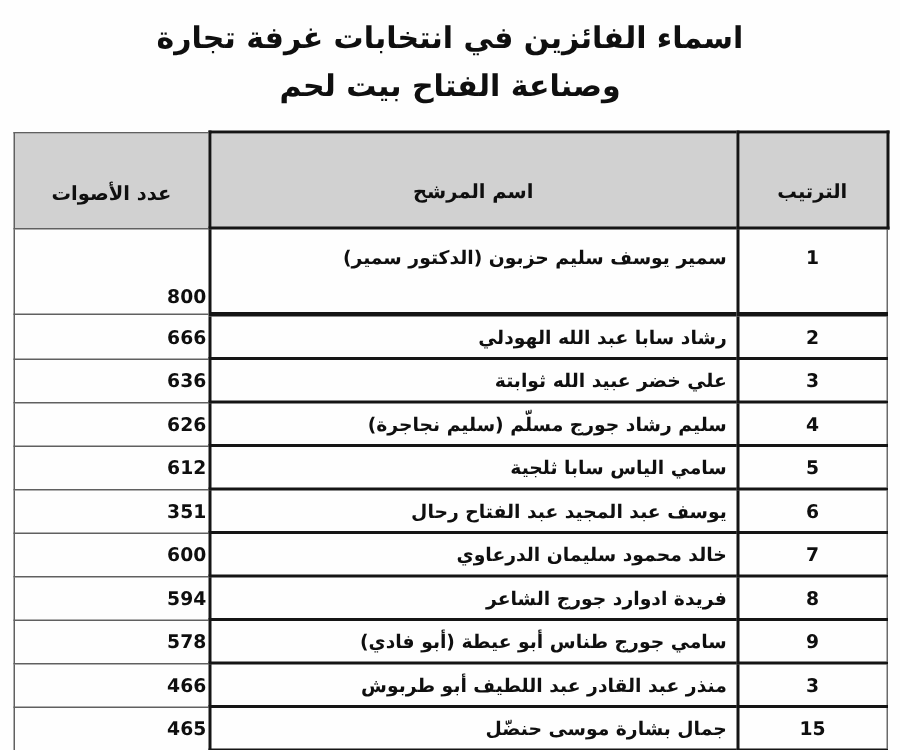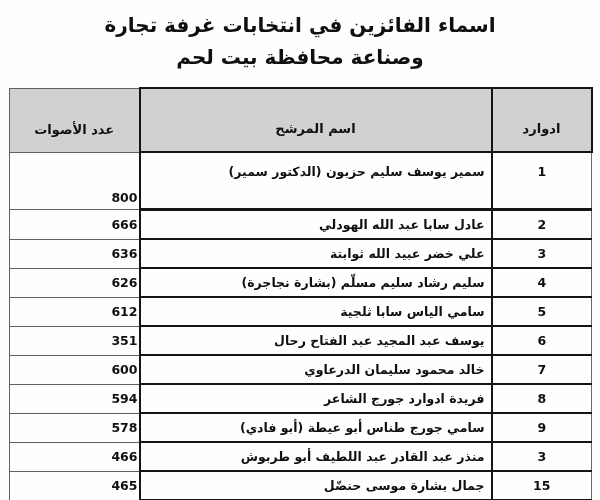--- a/index.html
+++ b/index.html
@@ -87,55 +87,55 @@
     padding-bottom: 4px;
   }
 </style>
 </head>
 <body>
 
 <div class="page">
 
   <div class="title-block">
     <div>اسماء الفائزين في انتخابات غرفة تجارة</div>
-    <div>وصناعة محافظة بيت لحم</div>
+    <div>وصناعة الفتاح بيت لحم</div>
   </div>
 
   <table class="results">
     <colgroup>
       <col class="c-rank">
       <col class="c-name">
       <col class="c-votes">
     </colgroup>
     <thead>
       <tr>
-        <th class="rank">ادوارد</th>
+        <th class="rank">الترتيب</th>
         <th class="name">اسم المرشح</th>
         <th class="votes">عدد الأصوات</th>
       </tr>
     </thead>
     <tbody>
         <tr class="first-row">
       <td class="rank">1</td>
       <td class="name">سمير يوسف سليم حزبون (الدكتور سمير)</td>
       <td class="votes">800</td>
     </tr>
         <tr>
       <td class="rank">2</td>
-      <td class="name">عادل سابا عبد الله الهودلي</td>
+      <td class="name">رشاد سابا عبد الله الهودلي</td>
       <td class="votes">666</td>
     </tr>
         <tr>
       <td class="rank">3</td>
       <td class="name">علي خضر عبيد الله ثوابتة</td>
       <td class="votes">636</td>
     </tr>
         <tr>
       <td class="rank">4</td>
-      <td class="name">سليم رشاد سليم مسلّم (بشارة نجاجرة)</td>
+      <td class="name">سليم رشاد جورج مسلّم (سليم نجاجرة)</td>
       <td class="votes">626</td>
     </tr>
         <tr>
       <td class="rank">5</td>
       <td class="name">سامي الياس سابا ثلجية</td>
       <td class="votes">612</td>
     </tr>
         <tr>
       <td class="rank">6</td>
       <td class="name">يوسف عبد المجيد عبد الفتاح رحال</td>

